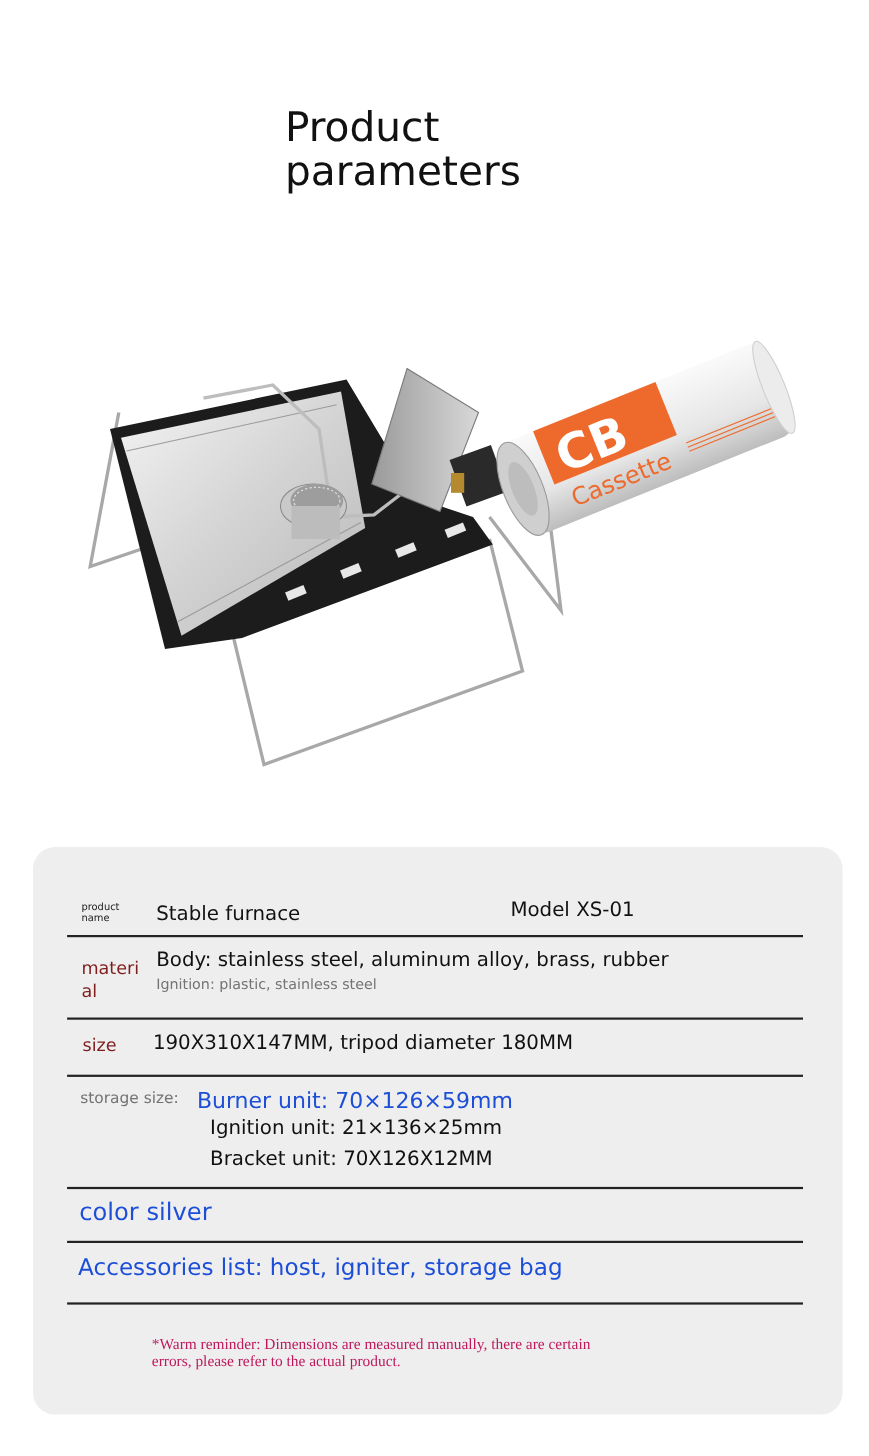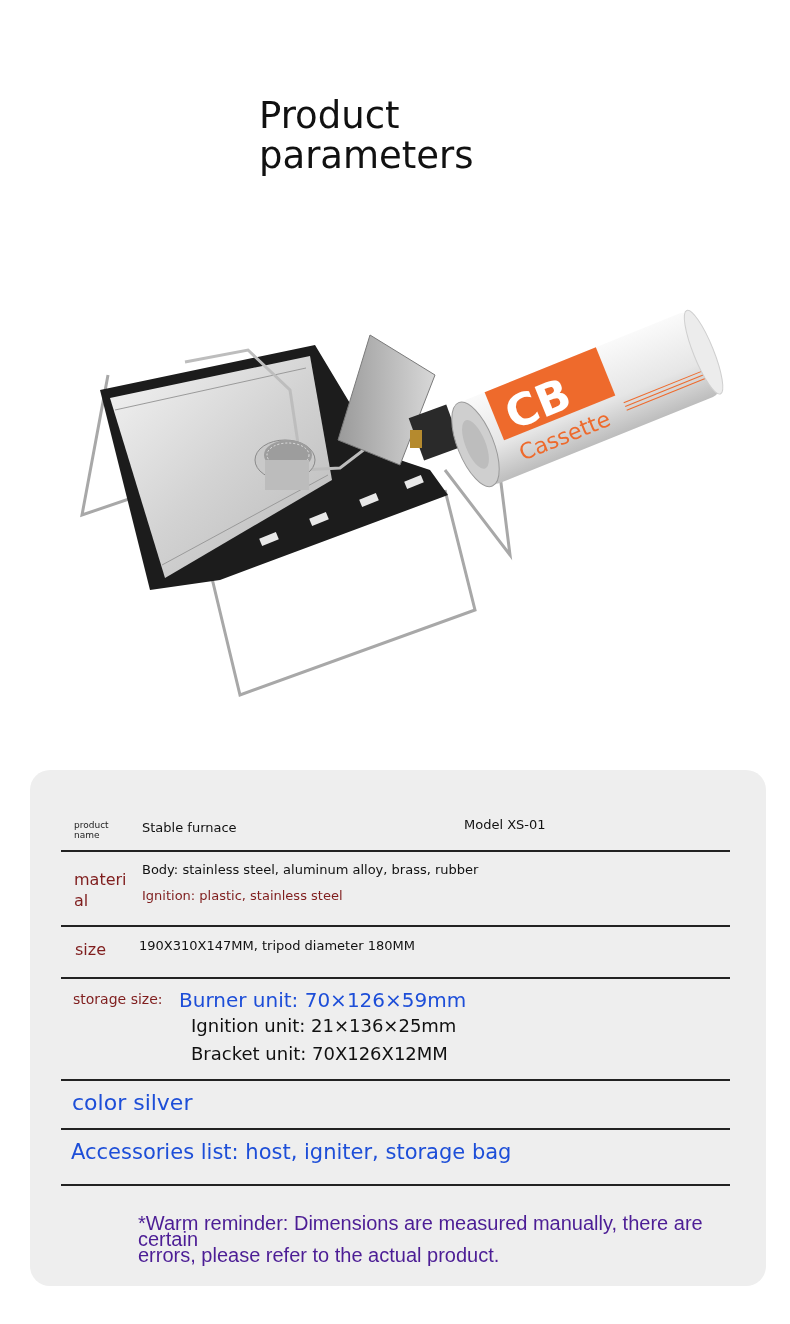--- a/index.html
+++ b/index.html
@@ -16,24 +16,24 @@
   .product-figure { position: absolute; left: 70px; top: 280px; width: 660px; height: 440px; }
 
   .spec-card {
     position: absolute; left: 30px; top: 770px; width: 736px; height: 516px;
     background: #eeeeee; border-radius: 20px;
   }
   .divider { position: absolute; left: 31px; width: 669px; height: 1.5px; background: #222; }
 
   .small-label { position: absolute; font-size: 9px; line-height: 10px; color: #222; }
   .label { position: absolute; font-size: 16px; color: #7f1d1d; }
-  .value { position: absolute; font-size: 13px; color: #111; white-space: nowrap; }
-  .value-sm { position: absolute; font-size: 13px; color: #7f1d1d; white-space: nowrap; text-align: right; }
+  .value { position: absolute; font-size: 18px; color: #111; white-space: nowrap; }
+  .value-sm { position: absolute; font-size: 13px; color: #737373; white-space: nowrap; text-align: right; }
   .value-lg { position: absolute; font-size: 20px; color: #1d4ed8; white-space: nowrap; }
-  .note { position: absolute; font-size: 20px; line-height: 16px; color: #4c1d95; font-family: Liberation Sans, sans-serif; }
+  .note { position: absolute; font-size: 14px; line-height: 16px; color: #be185d; font-family: Liberation Serif, serif; }
 </style>
 </head>
 <body>
 
 <div class="title">
   <span>Product</span>
   <span>parameters</span>
 </div>
 
 <div class="product-figure">

